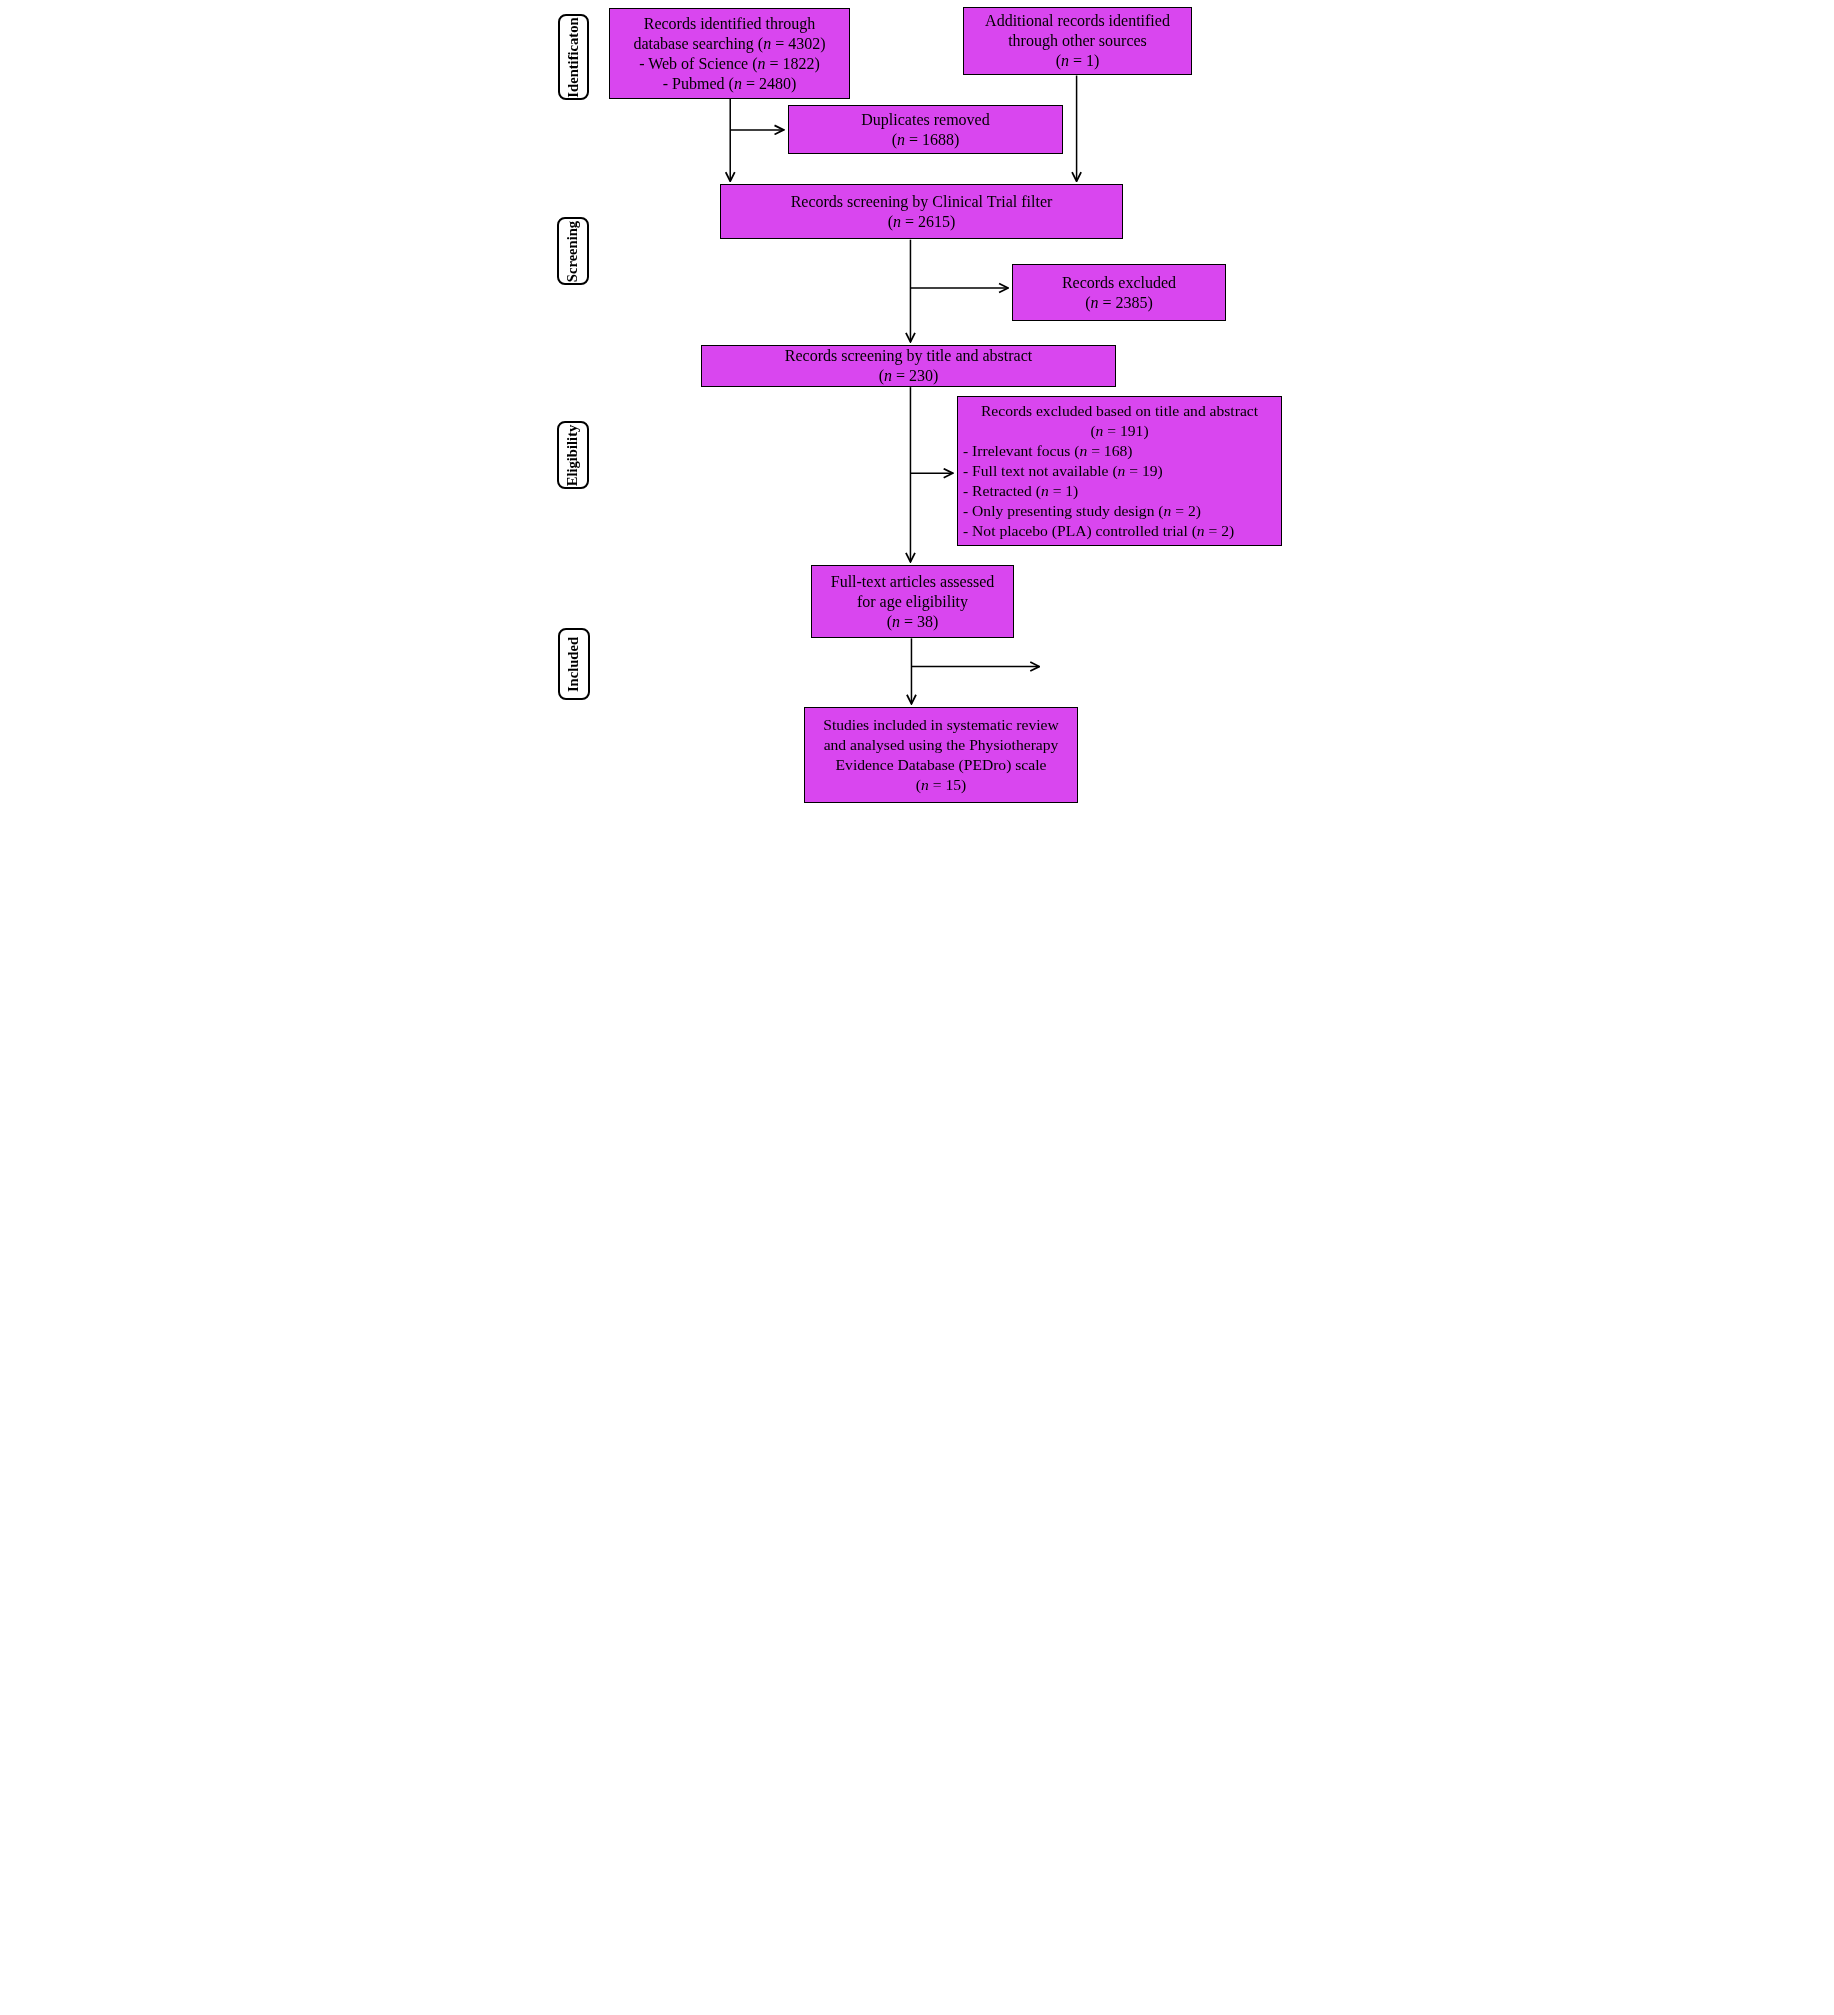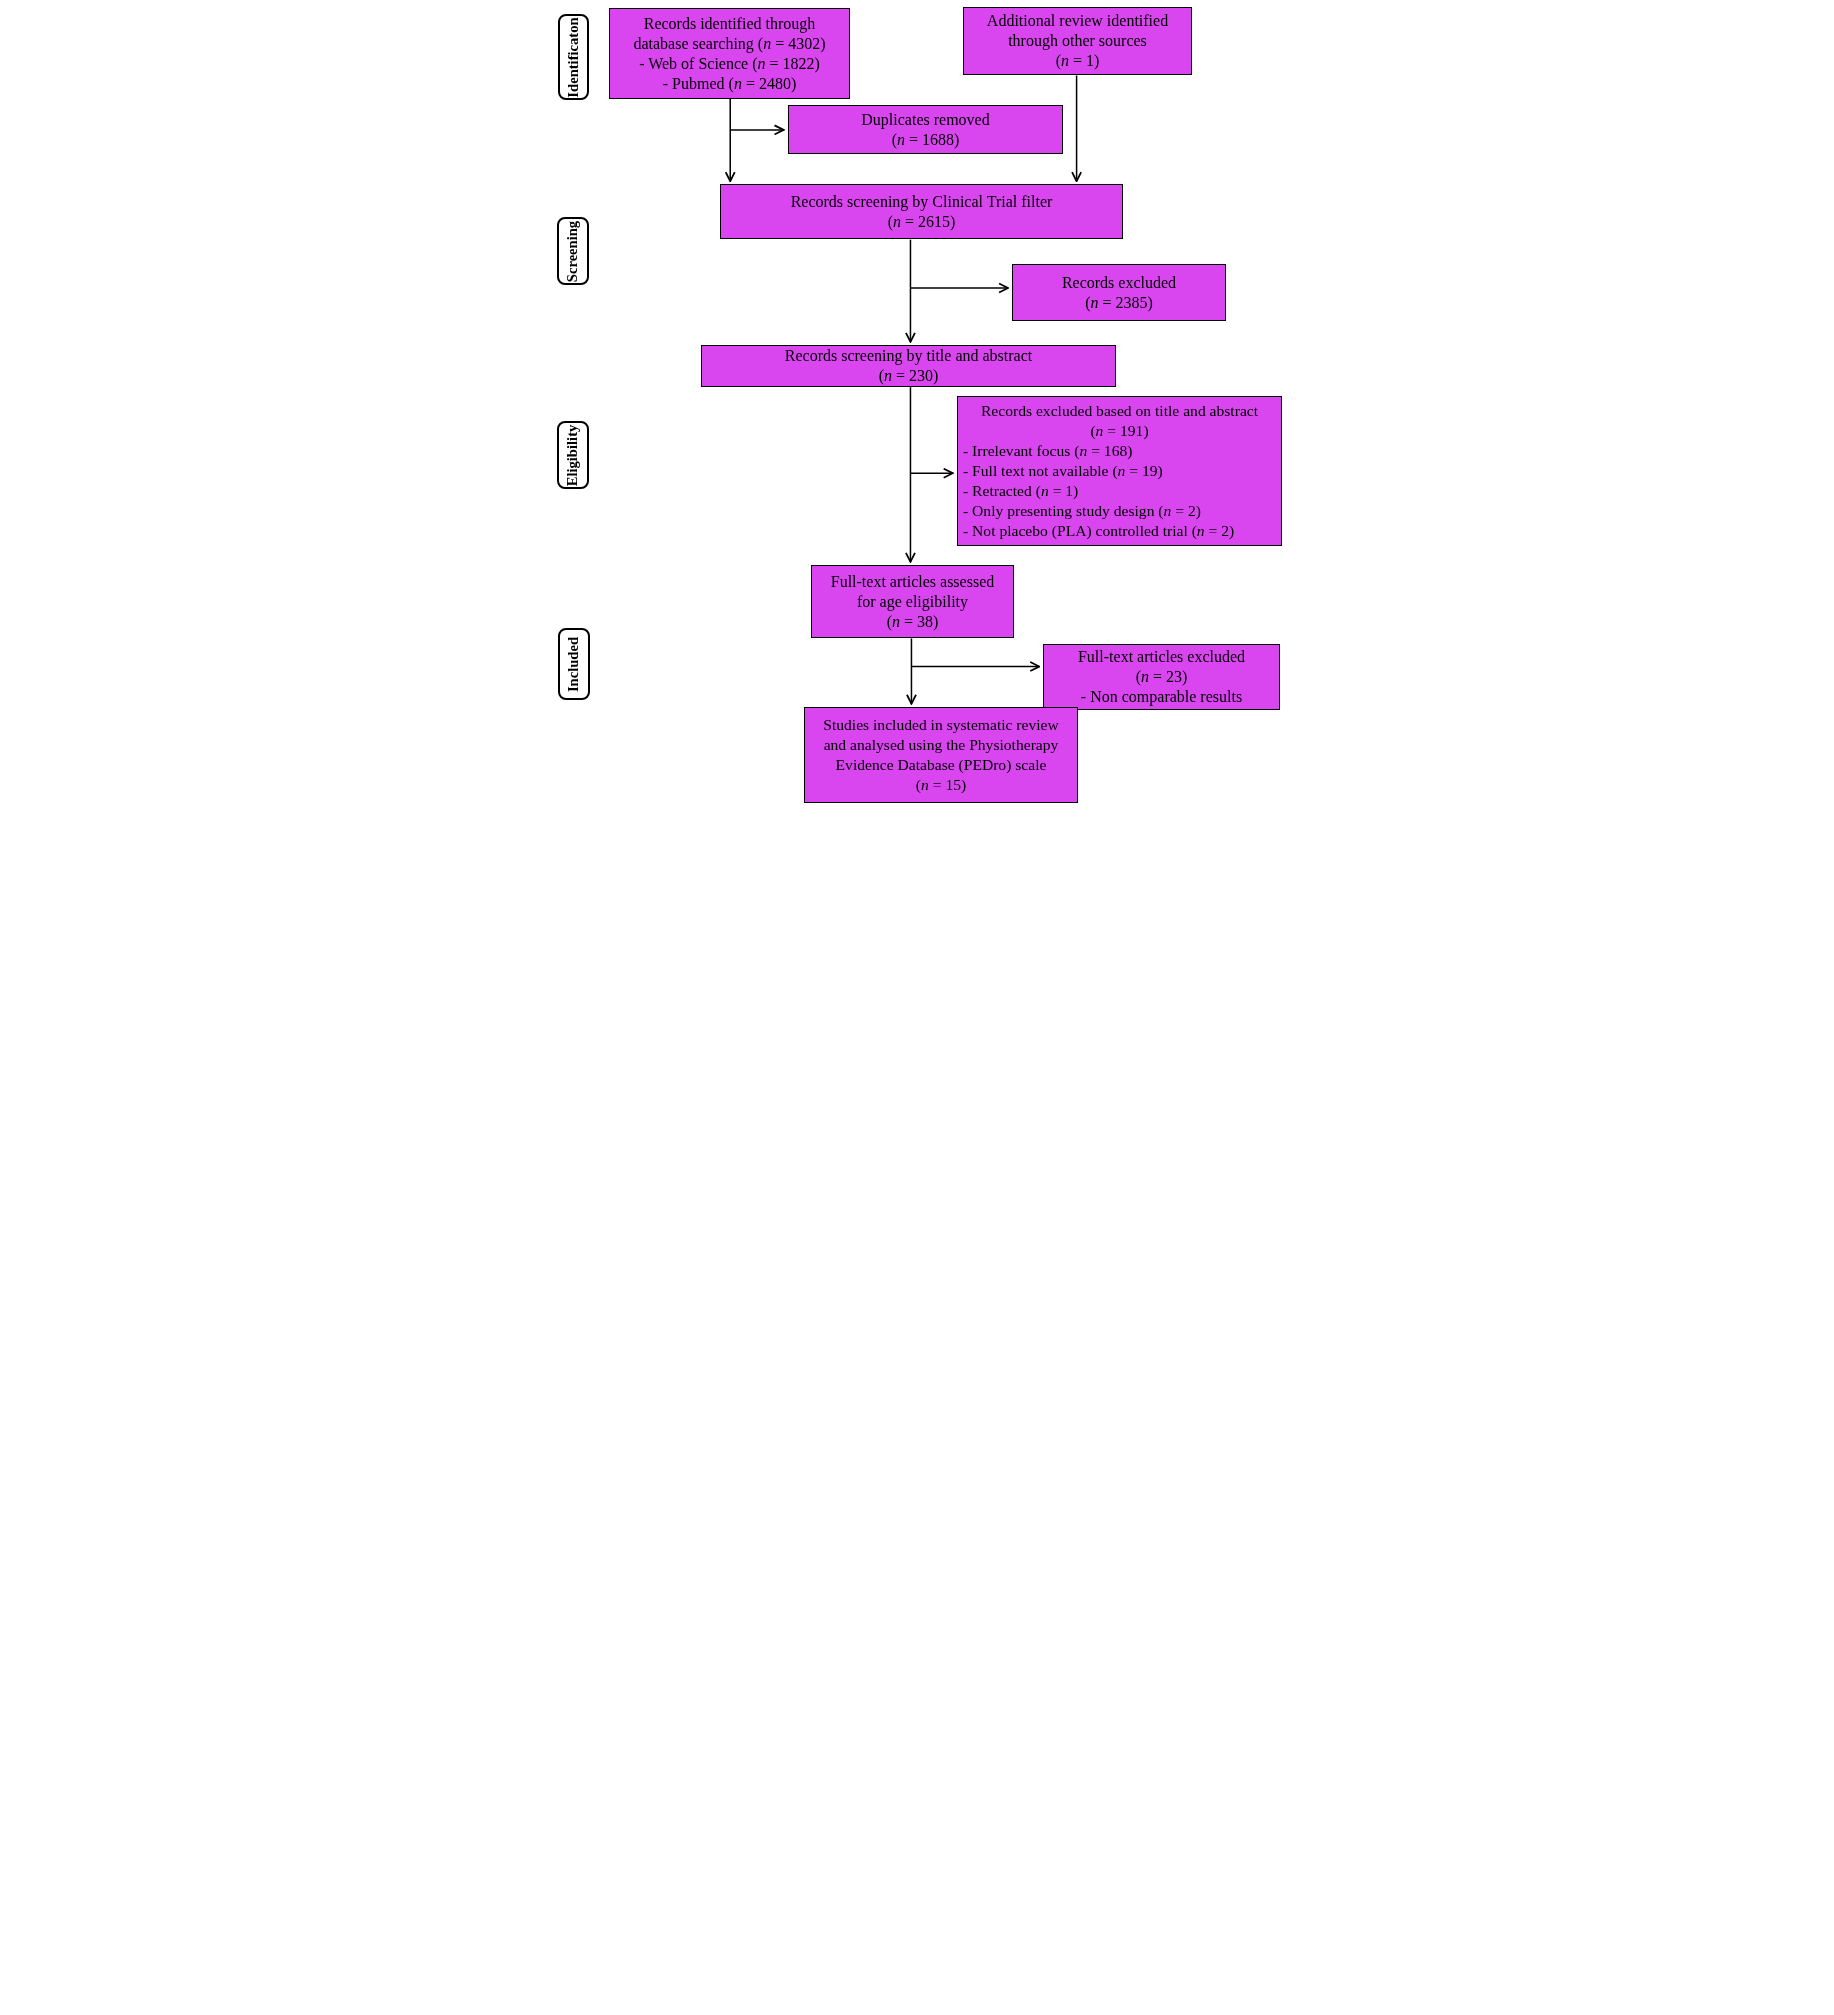--- a/index.html
+++ b/index.html
@@ -113,21 +113,21 @@
   </div>
 
   <div class="box" id="box-records-identified">
     <div class="line mline">Records identified through</div>
     <div class="line mline">database searching (<i>n</i> = 4302)</div>
     <div class="line mline">- Web of Science (<i>n</i> = 1822)</div>
     <div class="line mline">- Pubmed (<i>n</i> = 2480)</div>
   </div>
 
   <div class="box" id="box-additional-records">
-    <div class="line mline">Additional review identified</div>
+    <div class="line mline">Additional records identified</div>
     <div class="line mline">through other sources</div>
     <div class="line mline">(<i>n</i> = 1)</div>
   </div>
 
   <div class="box" id="box-duplicates-removed">
     <div class="line mline">Duplicates removed</div>
     <div class="line mline">(<i>n</i> = 1688)</div>
   </div>
 
   <div class="box" id="box-clinical-filter">
@@ -154,25 +154,20 @@
     <div class="line mline reason">- Only presenting study design (<i>n</i> = 2)</div>
     <div class="line mline reason">- Not placebo (PLA) controlled trial (<i>n</i> = 2)</div>
   </div>
 
   <div class="box" id="box-fulltext-assessed">
     <div class="line mline">Full-text articles assessed</div>
     <div class="line mline">for age eligibility</div>
     <div class="line mline">(<i>n</i> = 38)</div>
   </div>
 
-  <div class="box" id="box-fulltext-excluded">
-    <div class="line mline">Full-text articles excluded</div>
-    <div class="line mline">(<i>n</i> = 23)</div>
-    <div class="line mline">- Non comparable results</div>
-  </div>
 
   <div class="box" id="box-studies-included">
     <div class="line mline">Studies included in systematic review</div>
     <div class="line mline">and analysed using the Physiotherapy</div>
     <div class="line mline">Evidence Database (PEDro) scale</div>
     <div class="line mline">(<i>n</i> = 15)</div>
   </div>
 
 </div>
 

